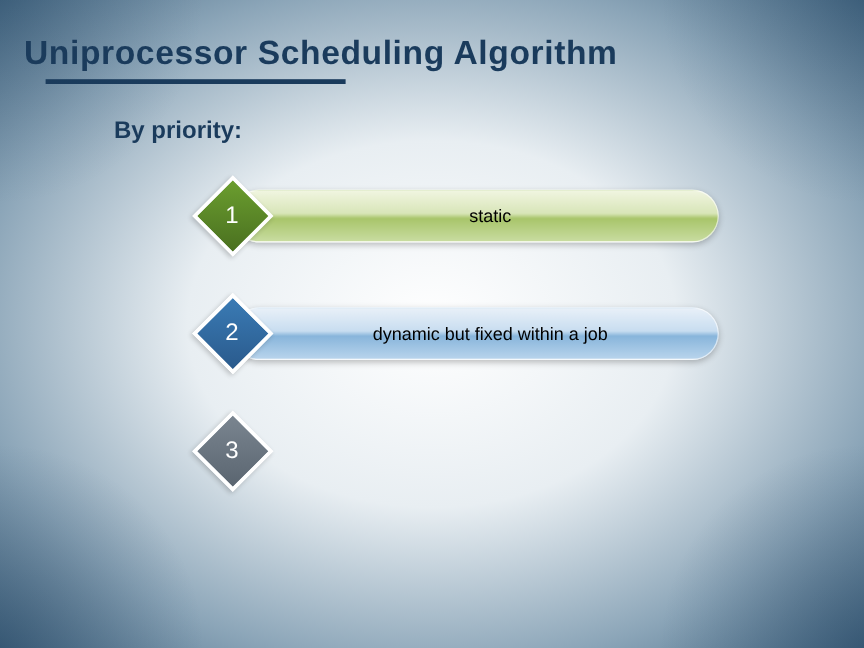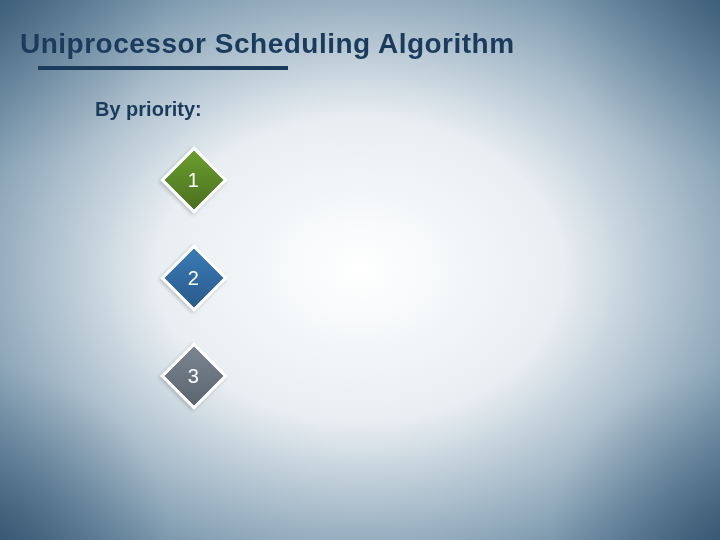--- a/index.html
+++ b/index.html
@@ -108,25 +108,31 @@
 <div class="slide">
   <div class="title">Uniprocessor Scheduling Algorithm</div>
   <div class="title-underline"></div>
   <div class="subtitle">By priority:</div>
 
   <div class="items">
     <div class="item-row">
       <div class="diamond d1">
         <div class="diamond-inner">1</div>
       </div>
+      <div class="bar b1">
+        <span>static</span>
+      </div>
     </div>
 
     <div class="item-row">
       <div class="diamond d2">
         <div class="diamond-inner">2</div>
+      </div>
+      <div class="bar b2">
+        <span>dynamic but fixed within a job</span>
       </div>
     </div>
 
     <div class="item-row">
       <div class="diamond d3">
         <div class="diamond-inner">3</div>
       </div>
     </div>
   </div>
 </div>

